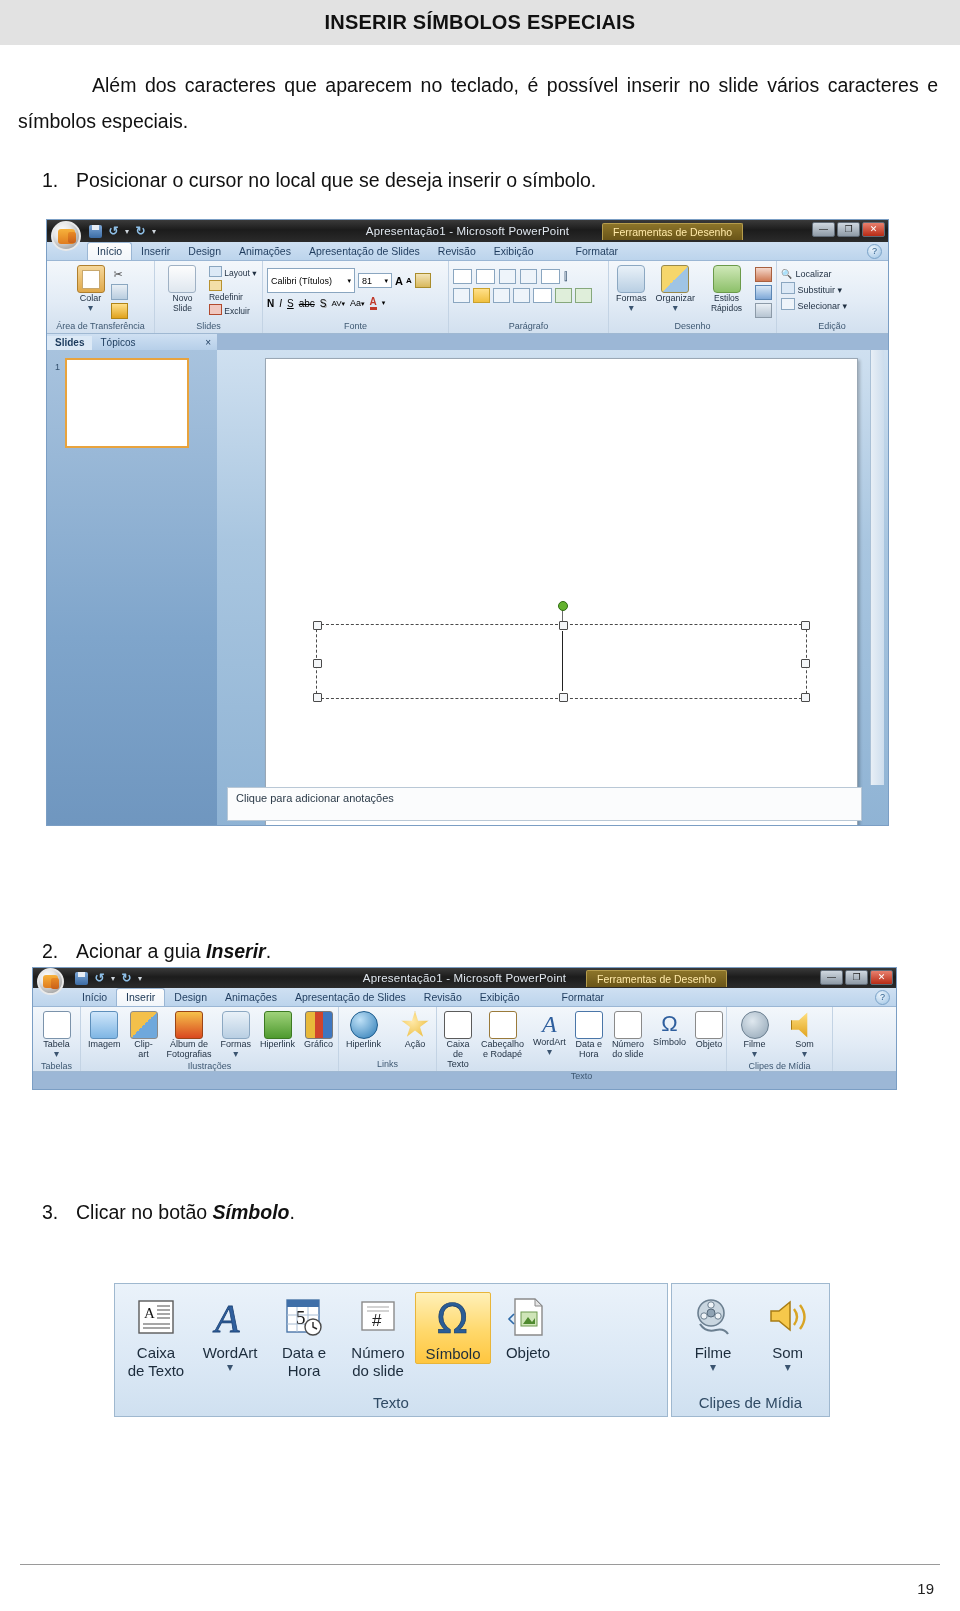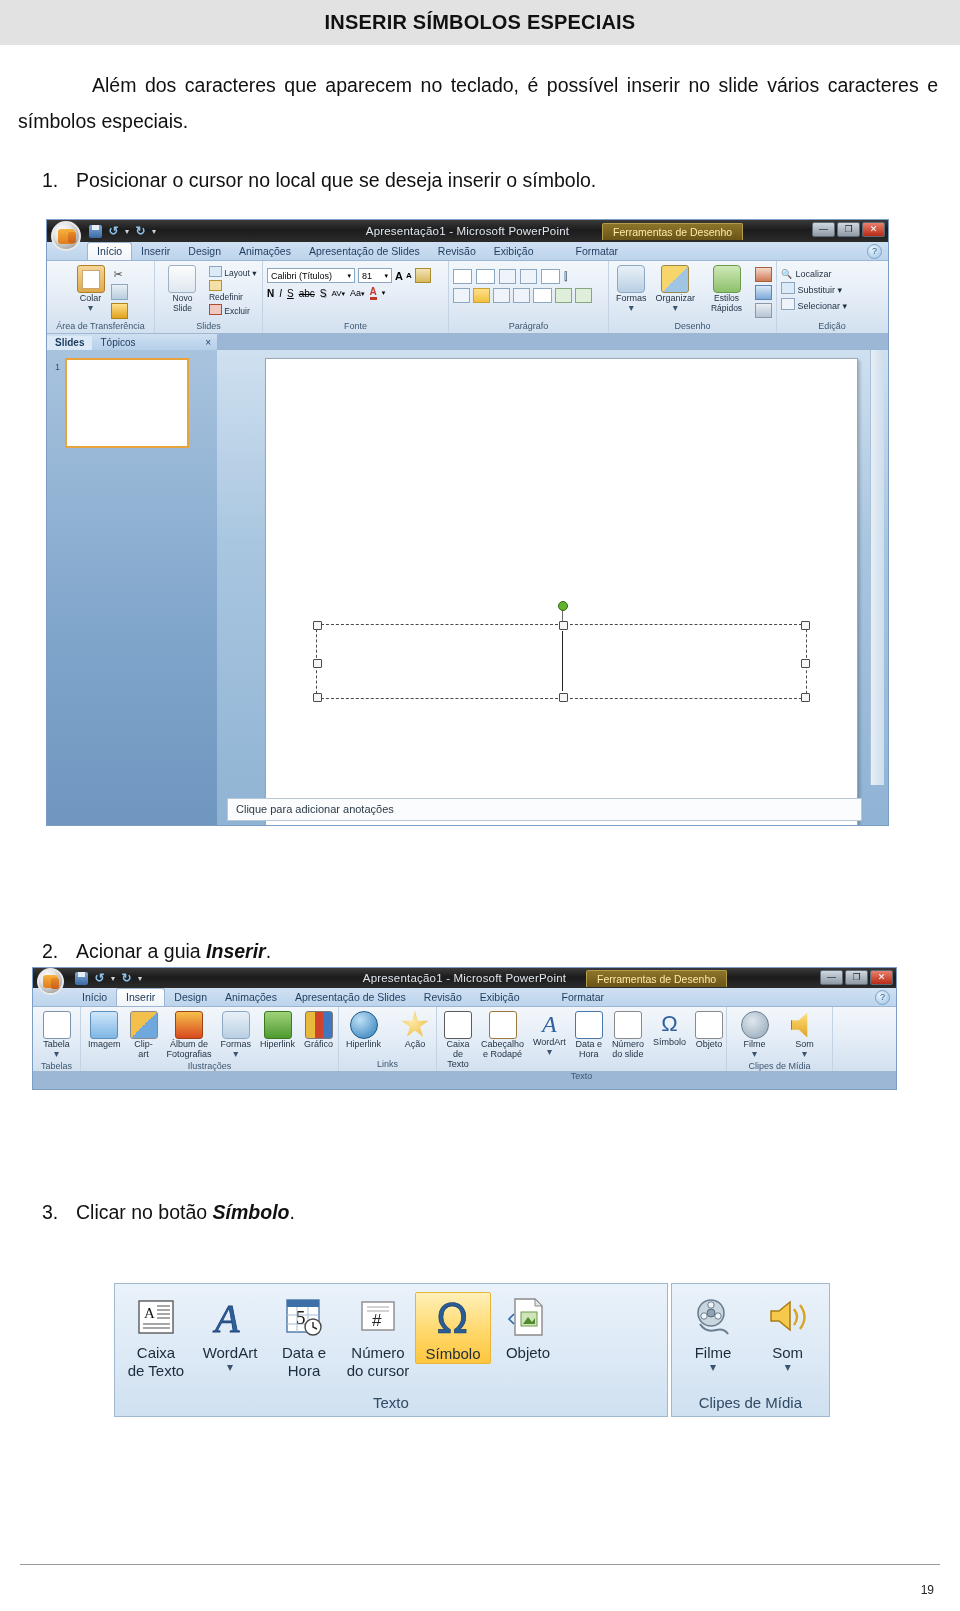--- a/index.html
+++ b/index.html
@@ -256,21 +256,21 @@
     border: 1px solid #e8b53a; border-radius:2px;
   }
   .zico { width:46px; height:46px; margin-bottom:4px; }
   .zlabel2 { display:block; }
   .zgrp-label{ text-align:center;font-size:15px;color:#2f4a64;padding:2px 0 5px 0;}
   .caret-dn { font-size:10px; color:#3a5470; line-height:10px; }
 
   
   .pagenum {
     position:absolute; right: 26px; bottom: 14px;
-    font-size: 12px; color:#222;text-align:right;
+    font-size: 15px; color:#222;text-align:right;
   }
   .footrule {
     position:absolute; left: 20px; right: 20px; bottom: 46px;
     border-top: 1px solid #9a9a9a;
   }
 </style>
 </head>
 <body>
 
 <div class="doc-header">
@@ -353,21 +353,21 @@
           <div><span style="display:inline-block;width:11px;height:9px;background:#f0c8c0;border:1px solid #b24a2e;vertical-align:-1px;"></span>
             <span>Excluir</span></div>
         </div>
       </div>
       <div class="rgroup-label">Slides</div>
     </div>
 
     <div class="rgroup" style="width:186px;">
       <div class="rgroup-body" style="flex-direction:column;gap:3px;padding-top:4px;">
         <div style="display:flex;align-items:center;gap:3px;">
-          <span style="display:flex;align-items:center;justify-content:space-between;width:88px;height:15px;background:#fff;border:1px solid #8aa6c0;font-size:9px;padding:0 3px;box-sizing:border-box;">
+          <span style="display:flex;align-items:center;justify-content:space-between;width:88px;height:25px;background:#fff;border:1px solid #8aa6c0;font-size:9px;padding:0 3px;box-sizing:border-box;">
             <span>Calibri (Títulos)</span>
               <span style="font-size:7px;">▾</span>
           </span>
           <span style="display:flex;align-items:center;justify-content:space-between;width:34px;height:15px;background:#fff;border:1px solid #8aa6c0;font-size:9px;padding:0 3px;box-sizing:border-box;">
             <span>81</span>
               <span style="font-size:7px;">▾</span>
           </span>
           <span style="font-size:11px;font-weight:bold;">A</span>
           <span style="font-size:8px;font-weight:bold;">A</span>
           <span style="width:14px;height:13px;background:linear-gradient(180deg,#f3e4b8,#d8b85c);border:1px solid #a98c2c;"></span>
@@ -477,21 +477,21 @@
           <div class="ph-handle" style="left:-4px; top:-4px;"></div>
           <div class="ph-handle" style="left:calc(50% - 3px); top:-4px;"></div>
           <div class="ph-handle" style="right:-4px; top:-4px;"></div>
           <div class="ph-handle" style="left:-4px; top:calc(50% - 3px);"></div>
           <div class="ph-handle" style="right:-4px; top:calc(50% - 3px);"></div>
           <div class="ph-handle" style="left:-4px; bottom:-4px;"></div>
           <div class="ph-handle" style="left:calc(50% - 3px); bottom:-4px;"></div>
           <div class="ph-handle" style="right:-4px; bottom:-4px;"></div>
         </div>
       </div>
-      <div class="notes" style="position:absolute; left:10px; right:26px; bottom:8px; height:23px;">
+      <div class="notes" style="position:absolute; left:10px; right:26px; bottom:8px; height:34px;">
         <span>Clique para adicionar anotações</span>
       </div>
       <div style="position:absolute; right:4px; top:0; bottom:44px; width:13px; background:linear-gradient(90deg,#e8eff6,#cddded); border-left:1px solid #a9c0d6;"></div>
     </div>
   </div>
 
 </div>
 
 <div class="step" style="position:absolute; left:0; top:910px; width:960px;">
   <span class="step-num">2.</span>
@@ -702,21 +702,21 @@
       <div class="zbtn">
         <svg class="zico" viewBox="0 0 46 46">
           <rect x="7" y="8" width="32" height="28" fill="#ffffff" stroke="#8a8a8a" stroke-width="1.4"></rect>
           <g stroke="#b0b0b0" stroke-width="1.1">
             <line x1="12" y1="13" x2="34" y2="13"></line>
               <line x1="12" y1="17" x2="34" y2="17"></line>
           </g>
           <text x="17" y="32" font-size="17" font-family="Liberation Sans, sans-serif" fill="#222">#</text>
         </svg>
         <span class="zlabel2">Número</span>
-        <span class="zlabel2">do cursor</span>
+        <span class="zlabel2">do slide</span>
       </div>
 
       <div class="zbtn sel">
         <svg class="zico" viewBox="0 0 46 46">
           <text x="7" y="38" font-size="40" font-family="DejaVu Sans, sans-serif" fill="#2a5d96" stroke="#1b3f6b" stroke-width="0.7">Ω</text>
         </svg>
         <span class="zlabel2">Símbolo</span>
         <span class="zlabel2"></span>
       </div>
 

